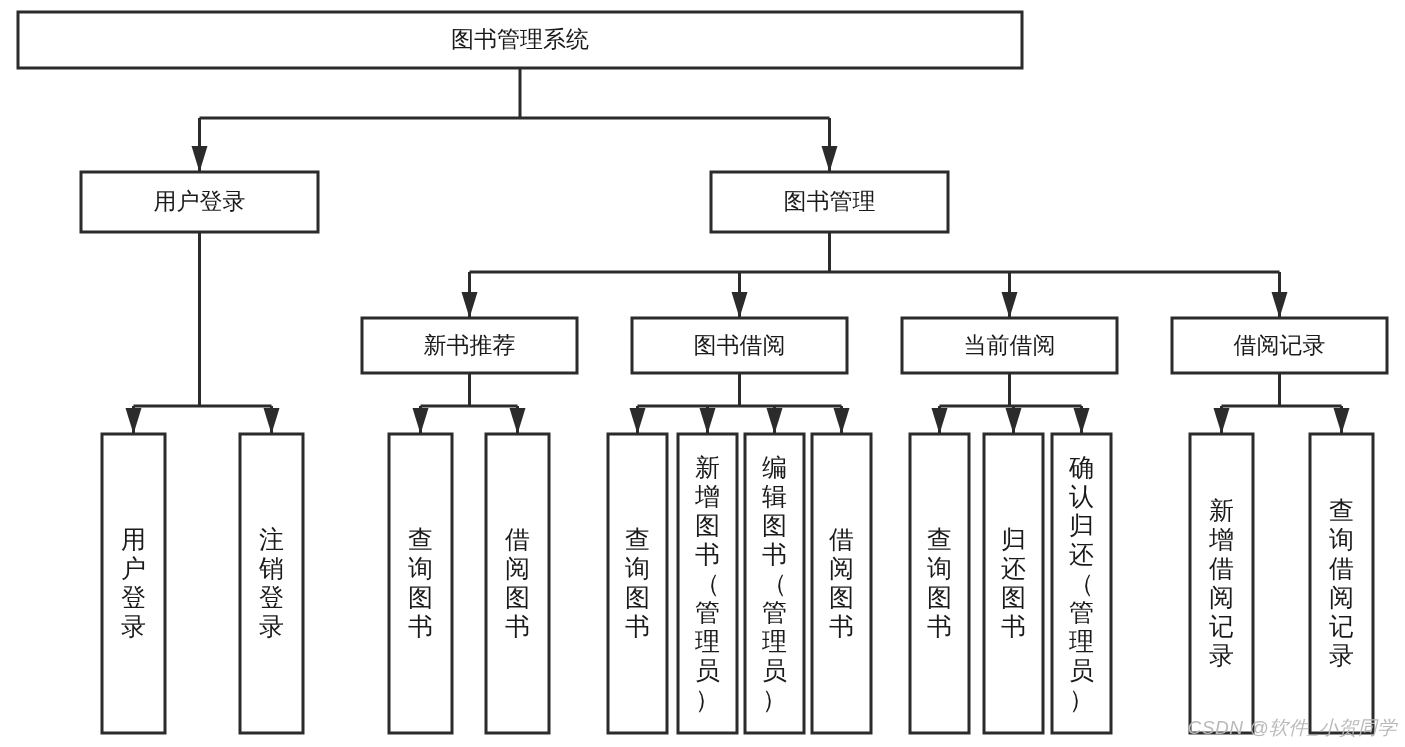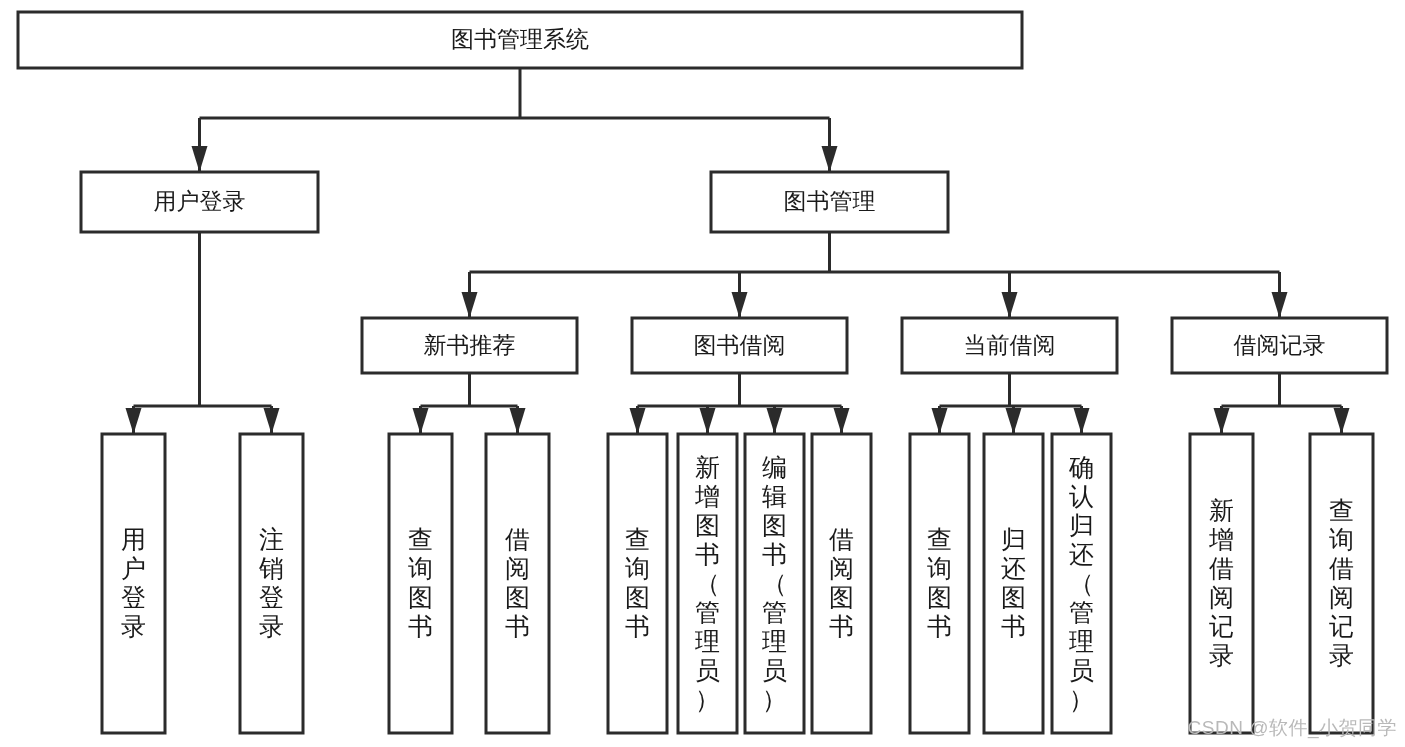--- a/index.html
+++ b/index.html
@@ -51,20 +51,21 @@
   .watermark {
     position: absolute;
     right: 8px;
     bottom: 6px;
     font-family: "Liberation Sans", "DejaVu Sans", sans-serif;
     font-size: 19px;
     color: #b9b9b9;
     letter-spacing: 0.5px;
     white-space: nowrap;
     user-select: none;
+    font-style: italic;
   }
 </style>
 </head>
 <body>
 
 <svg id="diagram" viewBox="0 0 1405 747" xmlns="http://www.w3.org/2000/svg">
   <g id="connectors">
       <path d="M 520 68 L 520 118" class="conn"></path>
       <path d="M 199.5 118 L 829.5 118" class="conn"></path>
       <path d="M 199.5 118 L 199.5 171" class="conn"></path>

